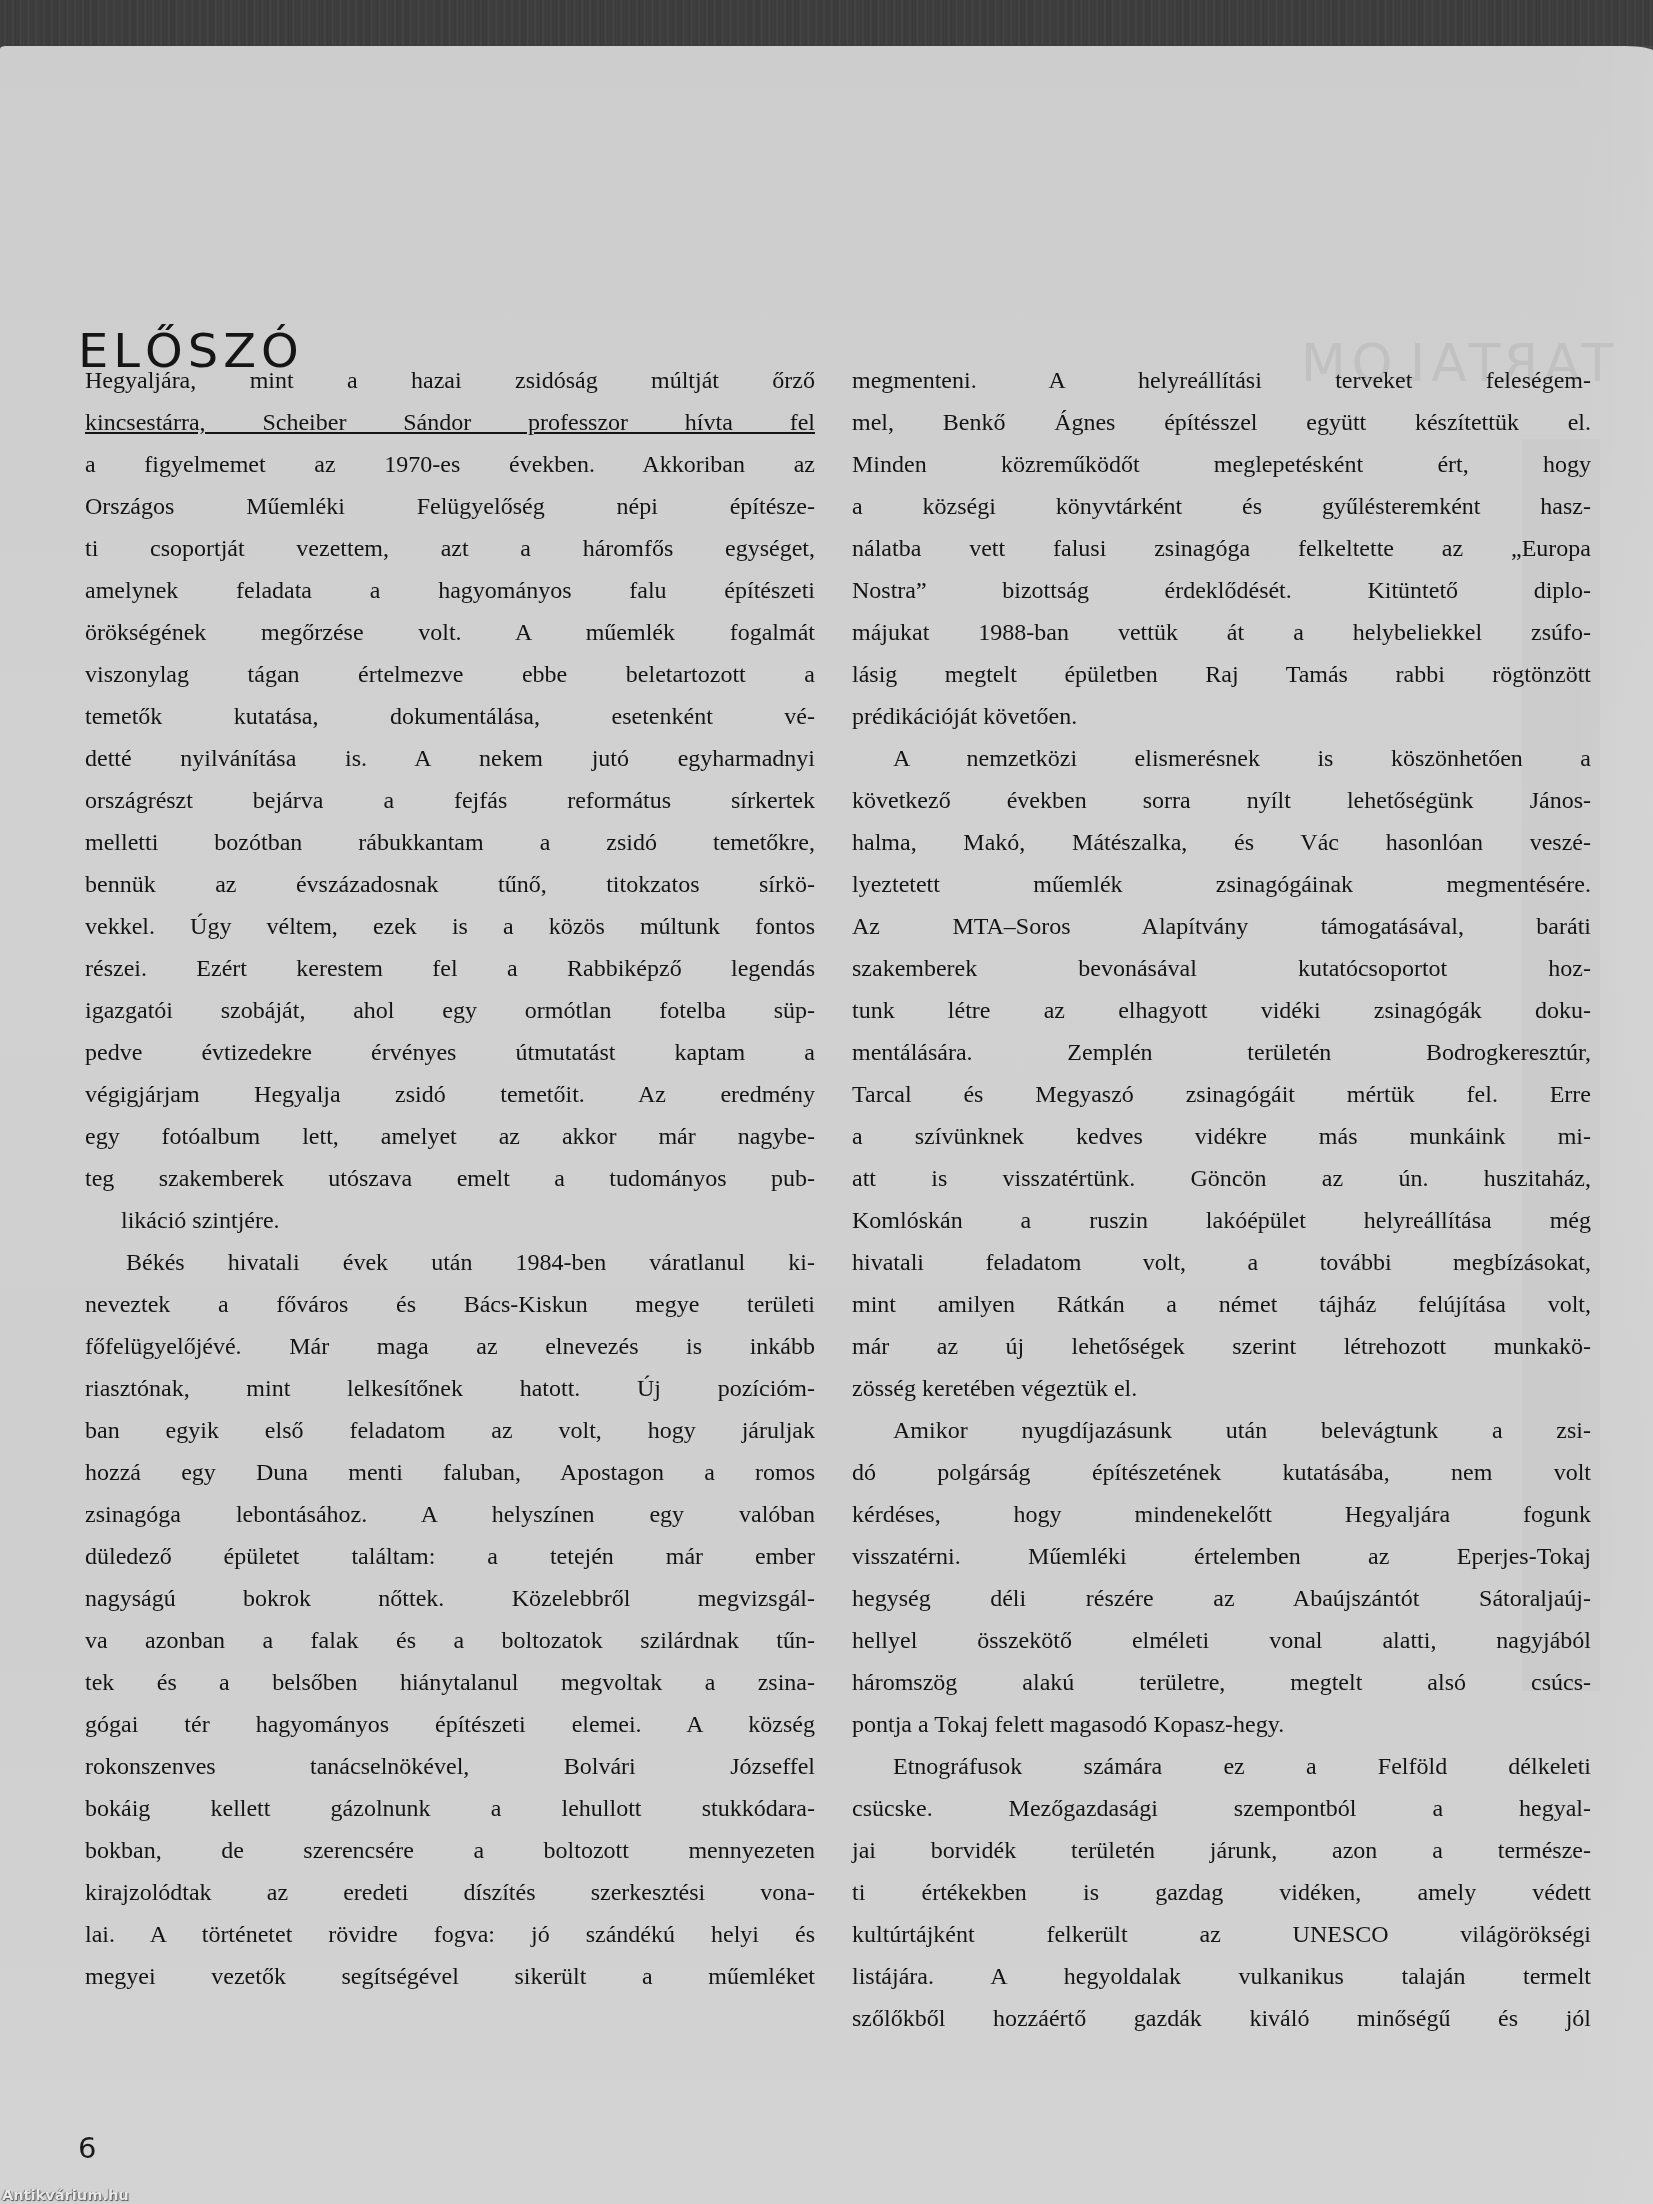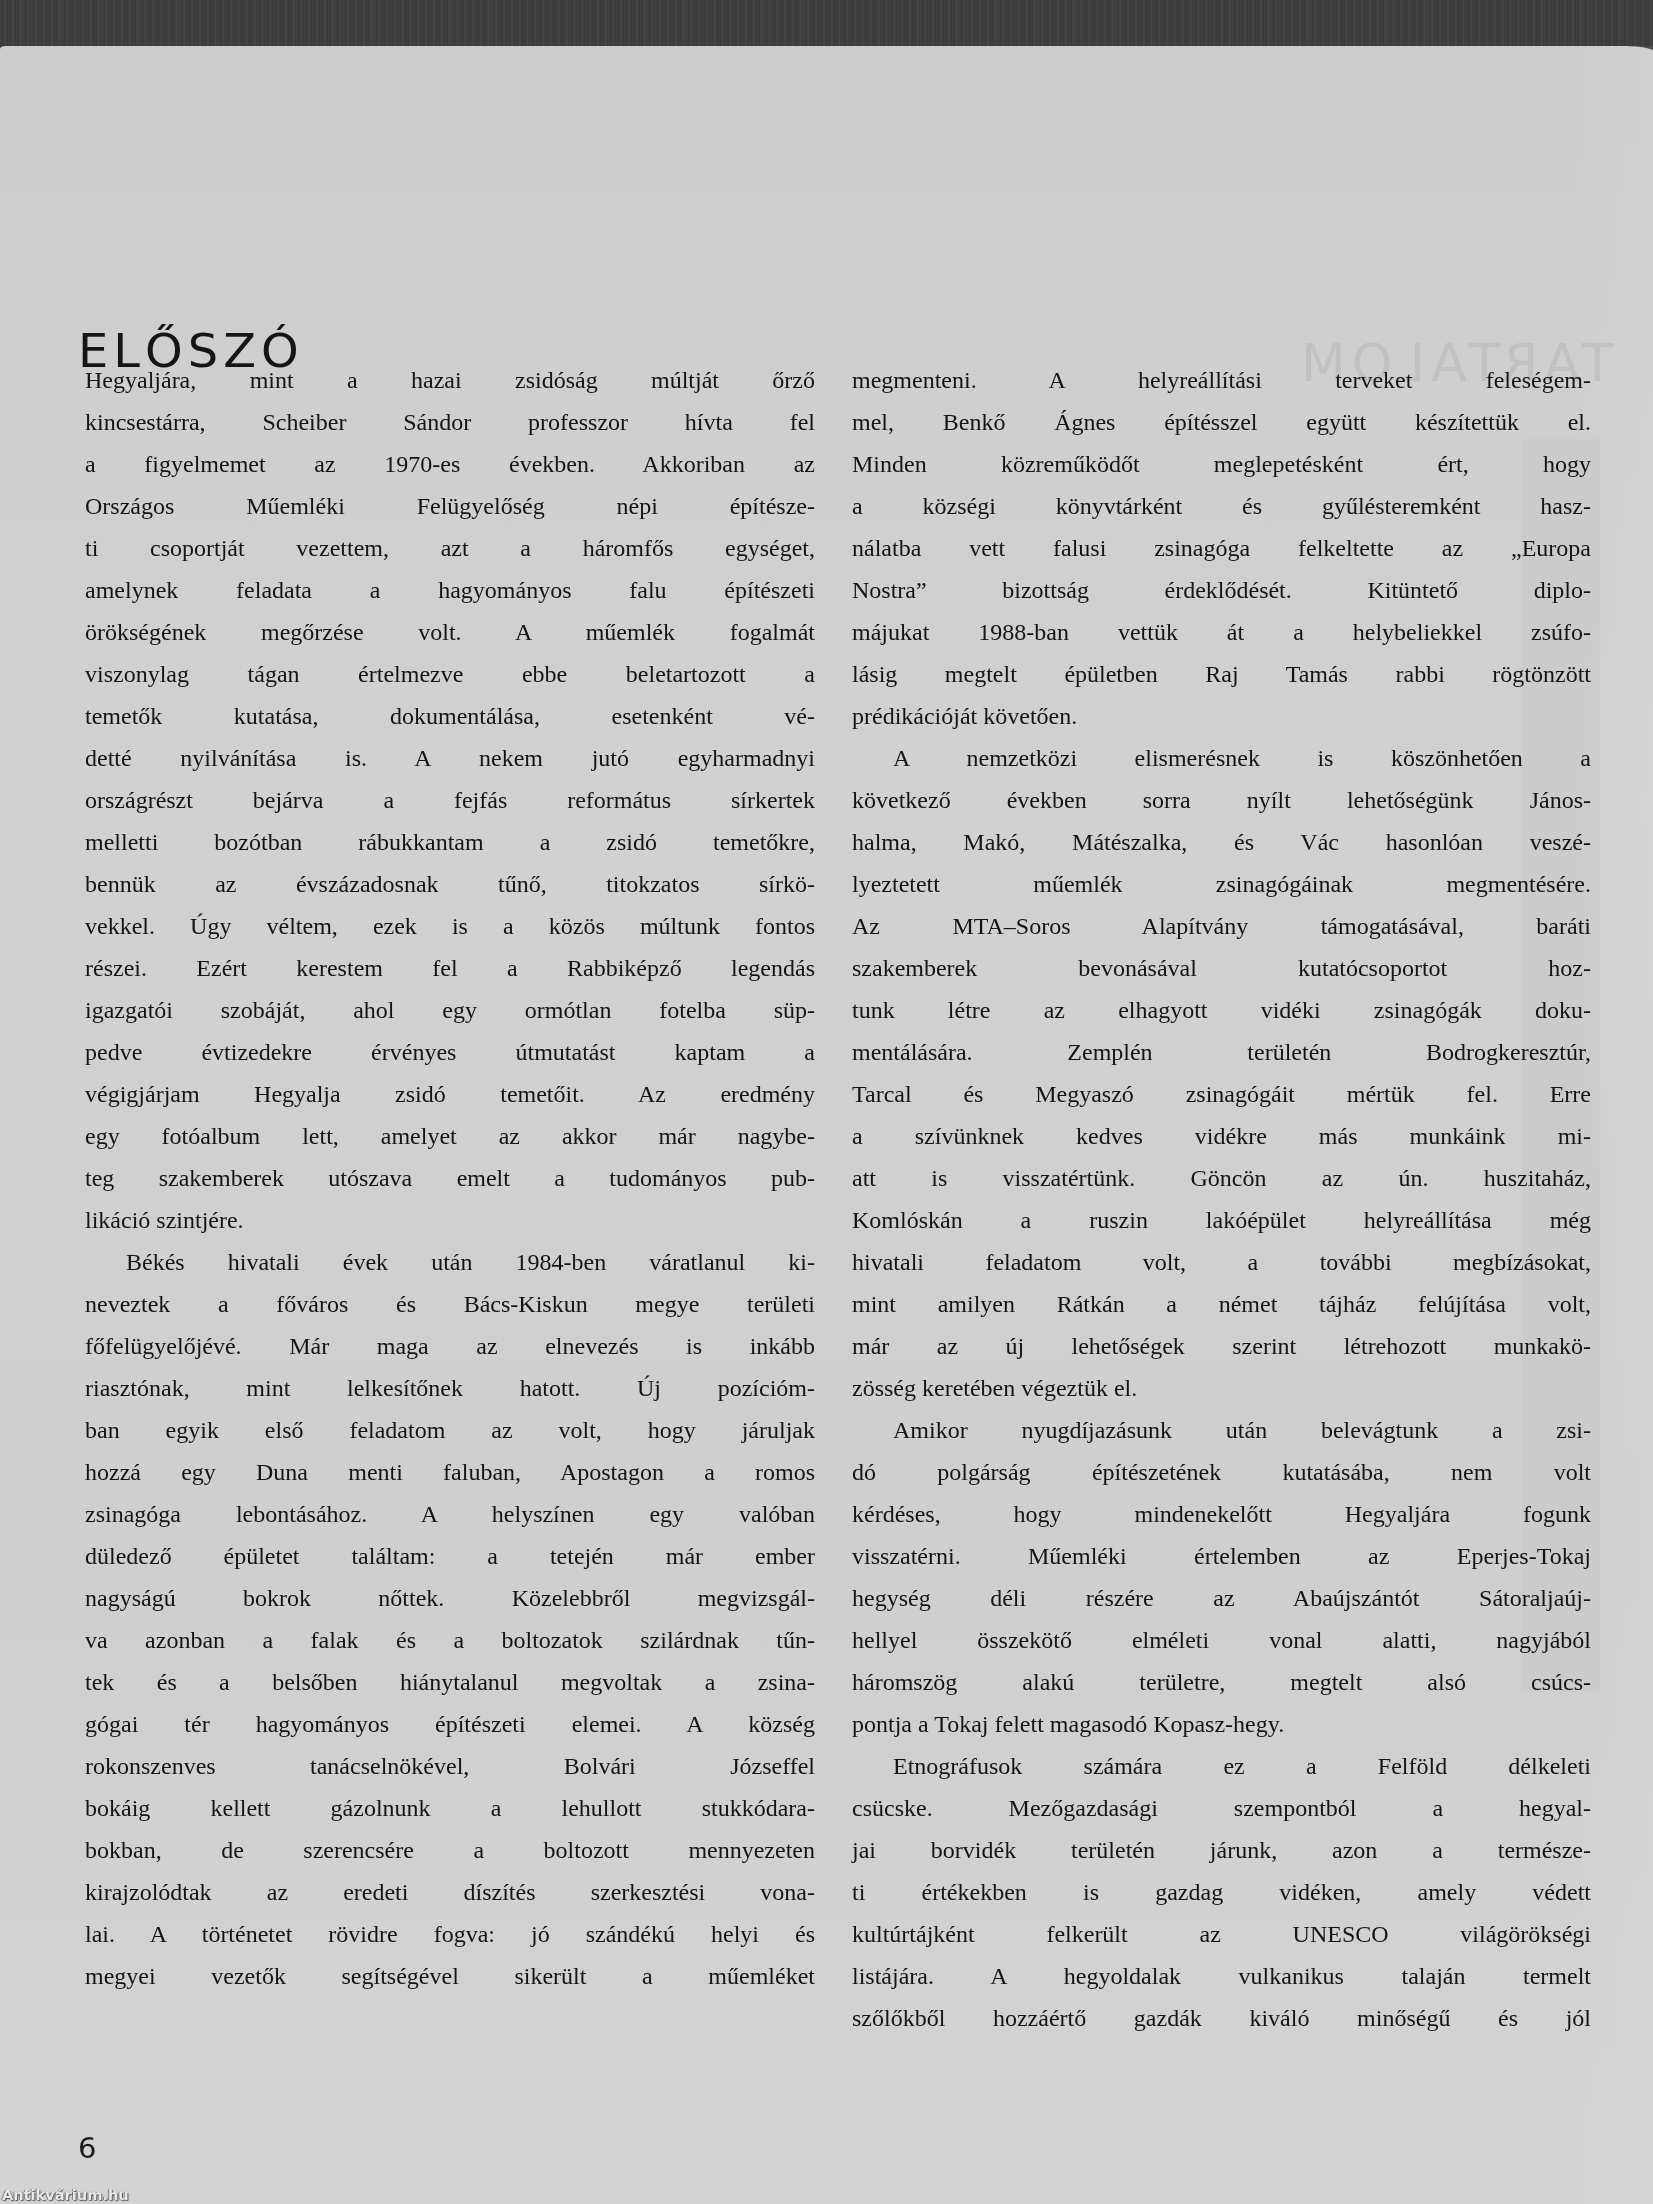--- a/index.html
+++ b/index.html
@@ -112,40 +112,40 @@
 
 <div class="page">
   <div class="show-through">TARTALOM</div>
   <div class="show-through-box"></div>
 </div>
 
 <h1 class="title">ELŐSZÓ</h1>
 
 <div class="column col-left" id="col-left">
     <span class="line"><span style="white-space: nowrap; word-spacing: 0px;">Hegyaljára, mint a hazai zsidóság múltját őrző</span></span>
-    <span class="line"><span style="white-space: nowrap; word-spacing: 0px;">kincsestárra, Scheiber Sándor professzor hívta fel</span></span>
+    <span class="line"><span style="white-space: nowrap; word-spacing: 0px; text-decoration: underline;">kincsestárra, Scheiber Sándor professzor hívta fel</span></span>
     <span class="line"><span style="white-space: nowrap; word-spacing: 0px;">a figyelmemet az 1970-es években. Akkoriban az</span></span>
     <span class="line"><span style="white-space: nowrap; word-spacing: 0px;">Országos Műemléki Felügyelőség népi építésze-</span></span>
     <span class="line"><span style="white-space: nowrap; word-spacing: 0px;">ti csoportját vezettem, azt a háromfős egységet,</span></span>
     <span class="line"><span style="white-space: nowrap; word-spacing: 0px;">amelynek feladata a hagyományos falu építészeti</span></span>
     <span class="line"><span style="white-space: nowrap; word-spacing: 0px;">örökségének megőrzése volt. A műemlék fogalmát</span></span>
     <span class="line"><span style="white-space: nowrap; word-spacing: 0px;">viszonylag tágan értelmezve ebbe beletartozott a</span></span>
     <span class="line"><span style="white-space: nowrap; word-spacing: 0px;">temetők kutatása, dokumentálása, esetenként vé-</span></span>
     <span class="line"><span style="white-space: nowrap; word-spacing: 0px;">detté nyilvánítása is. A nekem jutó egyharmadnyi</span></span>
     <span class="line"><span style="white-space: nowrap; word-spacing: 0px;">országrészt bejárva a fejfás református sírkertek</span></span>
     <span class="line"><span style="white-space: nowrap; word-spacing: 0px;">melletti bozótban rábukkantam a zsidó temetőkre,</span></span>
     <span class="line"><span style="white-space: nowrap; word-spacing: 0px;">bennük az évszázadosnak tűnő, titokzatos sírkö-</span></span>
     <span class="line"><span style="white-space: nowrap; word-spacing: 0px;">vekkel. Úgy véltem, ezek is a közös múltunk fontos</span></span>
     <span class="line"><span style="white-space: nowrap; word-spacing: 0px;">részei. Ezért kerestem fel a Rabbiképző legendás</span></span>
     <span class="line"><span style="white-space: nowrap; word-spacing: 0px;">igazgatói szobáját, ahol egy ormótlan fotelba süp-</span></span>
     <span class="line"><span style="white-space: nowrap; word-spacing: 0px;">pedve évtizedekre érvényes útmutatást kaptam a</span></span>
     <span class="line"><span style="white-space: nowrap; word-spacing: 0px;">végigjárjam Hegyalja zsidó temetőit. Az eredmény</span></span>
     <span class="line"><span style="white-space: nowrap; word-spacing: 0px;">egy fotóalbum lett, amelyet az akkor már nagybe-</span></span>
     <span class="line"><span style="white-space: nowrap; word-spacing: 0px;">teg szakemberek utószava emelt a tudományos pub-</span></span>
-    <span class="line last"><span style="white-space: nowrap;">likáció szintjére.</span></span>
+    <span class="line last"><span style="white-space: nowrap; margin-left: 36px;">likáció szintjére.</span></span>
     <span class="line indent"><span style="white-space: nowrap; word-spacing: 0px;">Békés hivatali évek után 1984-ben váratlanul ki-</span></span>
     <span class="line"><span style="white-space: nowrap; word-spacing: 0px;">neveztek a főváros és Bács-Kiskun megye területi</span></span>
     <span class="line"><span style="white-space: nowrap; word-spacing: 0px;">főfelügyelőjévé. Már maga az elnevezés is inkább</span></span>
     <span class="line"><span style="white-space: nowrap; word-spacing: 0px;">riasztónak, mint lelkesítőnek hatott. Új pozícióm-</span></span>
     <span class="line"><span style="white-space: nowrap; word-spacing: 0px;">ban egyik első feladatom az volt, hogy járuljak</span></span>
     <span class="line"><span style="white-space: nowrap; word-spacing: 0px;">hozzá egy Duna menti faluban, Apostagon a romos</span></span>
     <span class="line"><span style="white-space: nowrap; word-spacing: 0px;">zsinagóga lebontásához. A helyszínen egy valóban</span></span>
     <span class="line"><span style="white-space: nowrap; word-spacing: 0px;">düledező épületet találtam: a tetején már ember</span></span>
     <span class="line"><span style="white-space: nowrap; word-spacing: 0px;">nagyságú bokrok nőttek. Közelebbről megvizsgál-</span></span>
     <span class="line"><span style="white-space: nowrap; word-spacing: 0px;">va azonban a falak és a boltozatok szilárdnak tűn-</span></span>

